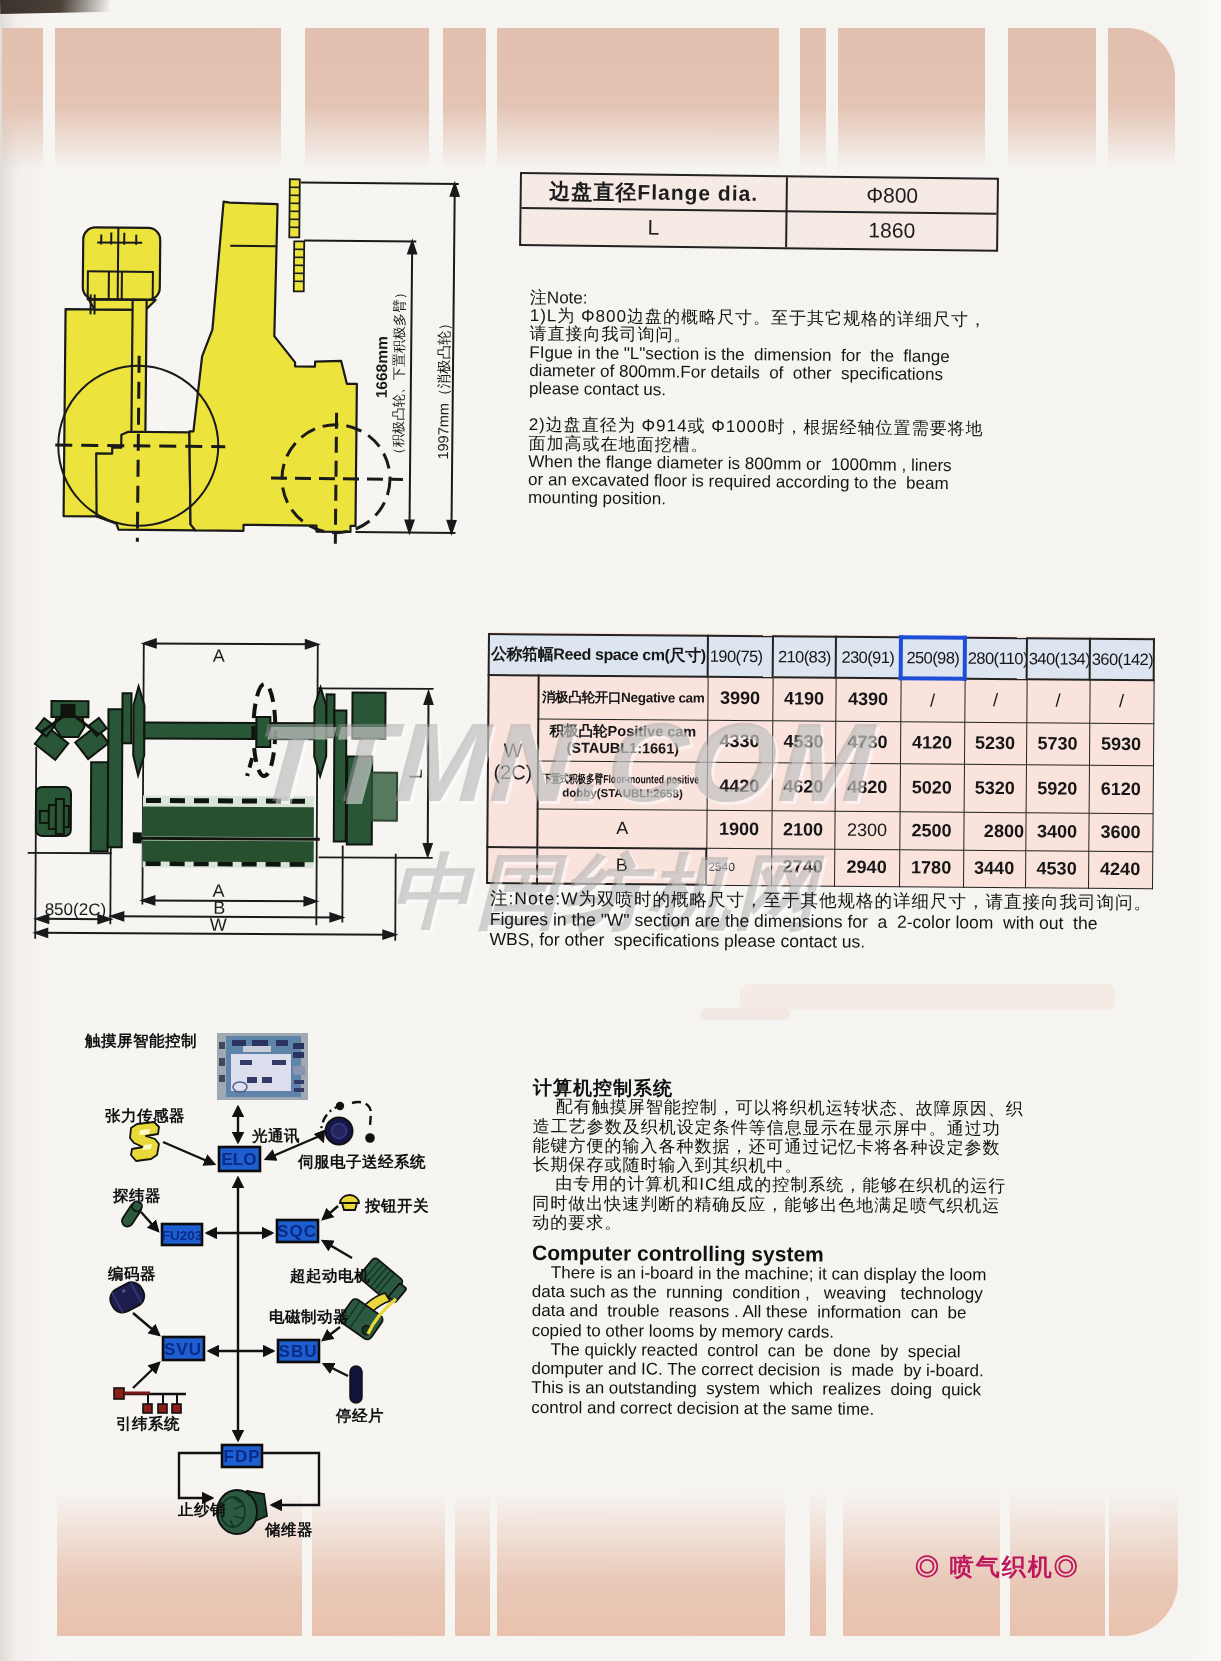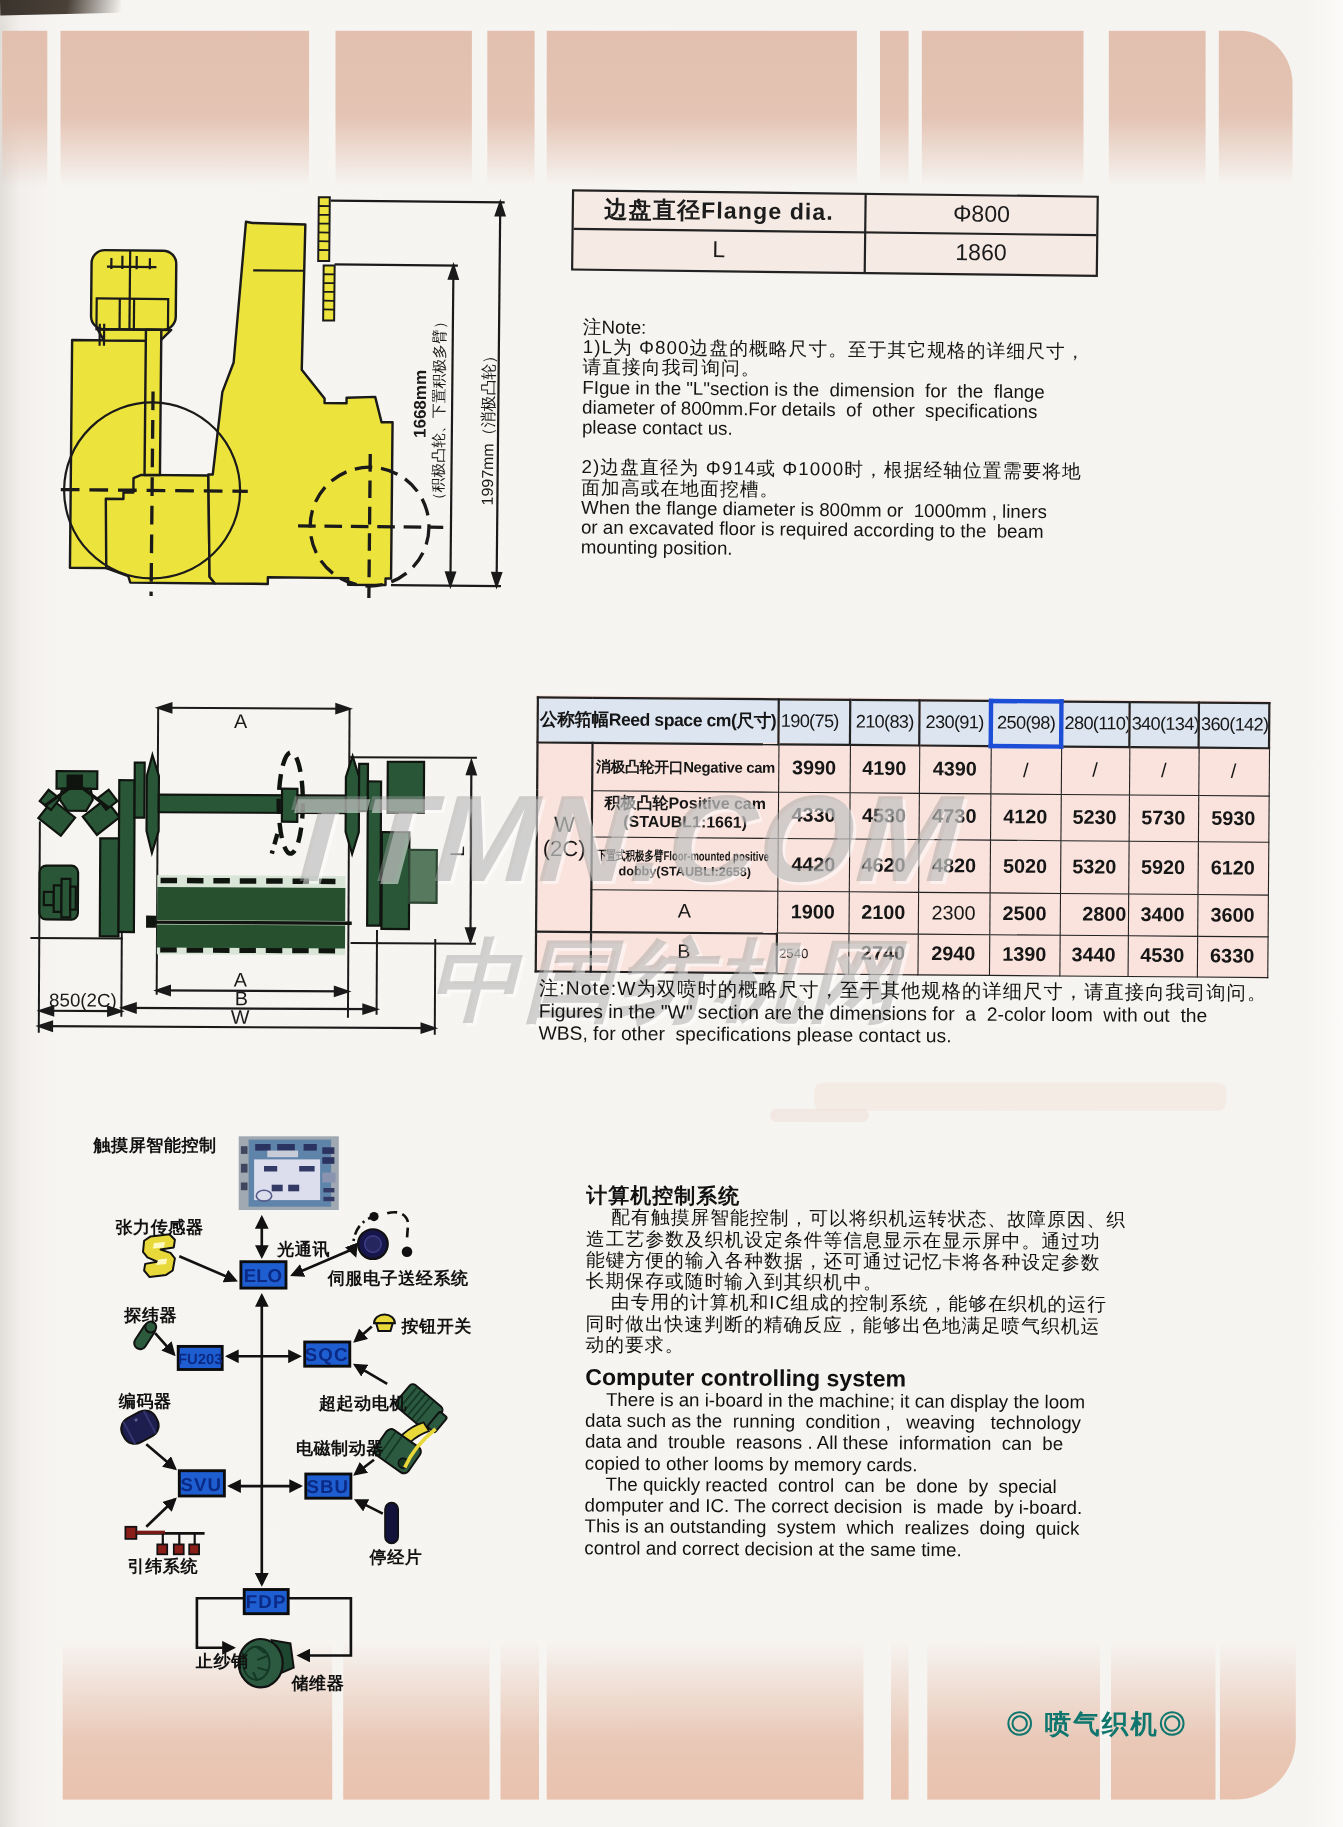--- a/index.html
+++ b/index.html
@@ -211,24 +211,24 @@
   <td style="border:1.5px solid #222;text-align:right;font-size:18px;font-weight:bold">2800</td>
   <td style="border:1.5px solid #222;text-align:center;font-size:18px;font-weight:bold">3400</td>
   <td style="border:1.5px solid #222;text-align:center;font-size:18px;font-weight:bold">3600</td>
 </tr>
 <tr style="height:36px">
   <td style="border:2px solid #222"></td>
   <td style="border:2px solid #222;text-align:center;font-size:18px">B</td>
   <td style="border:1.5px solid #222;text-align:left;font-size:12px;font-weight:normal">2540</td>
   <td style="border:1.5px solid #222;text-align:center;font-size:18px;font-weight:bold">2740</td>
   <td style="border:1.5px solid #222;text-align:center;font-size:18px;font-weight:bold">2940</td>
-  <td style="border:1.5px solid #222;text-align:center;font-size:18px;font-weight:bold">1390</td>
+  <td style="border:1.5px solid #222;text-align:center;font-size:18px;font-weight:bold">1780</td>
   <td style="border:1.5px solid #222;text-align:center;font-size:18px;font-weight:bold">3440</td>
   <td style="border:1.5px solid #222;text-align:center;font-size:18px;font-weight:bold">4530</td>
-  <td style="border:1.5px solid #222;text-align:center;font-size:18px;font-weight:bold">6330</td>
+  <td style="border:1.5px solid #222;text-align:center;font-size:18px;font-weight:bold">4240</td>
 </tr>
 </tbody>
   </table>
 
 <svg class="abs" style="left:20px;top:630px;transform:rotate(0.3deg);transform-origin:center" width="470" height="330" viewBox="20 630 470 330">
 
   <g stroke="#1a1a1a" stroke-width="1.8" fill="none">
     <line x1="143" y1="644" x2="143" y2="905"></line>
     <line x1="317" y1="644" x2="317" y2="925"></line>
     <line x1="36" y1="748" x2="36" y2="940"></line>
@@ -513,13 +513,13 @@
     <text x="108" y="1279">编码器</text>
     <text x="290" y="1281">超起动电机</text>
     <text x="269" y="1322">电磁制动器</text>
     <text x="116" y="1429">引纬系统</text>
     <text x="336" y="1421">停经片</text>
     <text x="178" y="1515">止纱销</text>
     <text x="265" y="1535">储维器</text>
   </g>
 </svg>
 
-<div class="abs" style="left:915px;top:1551px;font-size:24px;font-weight:bold;color:#0f766e;letter-spacing:2px">◎ 喷气织机◎</div>
+<div class="abs" style="left:915px;top:1551px;font-size:24px;font-weight:bold;color:#be185d;letter-spacing:2px">◎ 喷气织机◎</div>
 
 </body></html>

